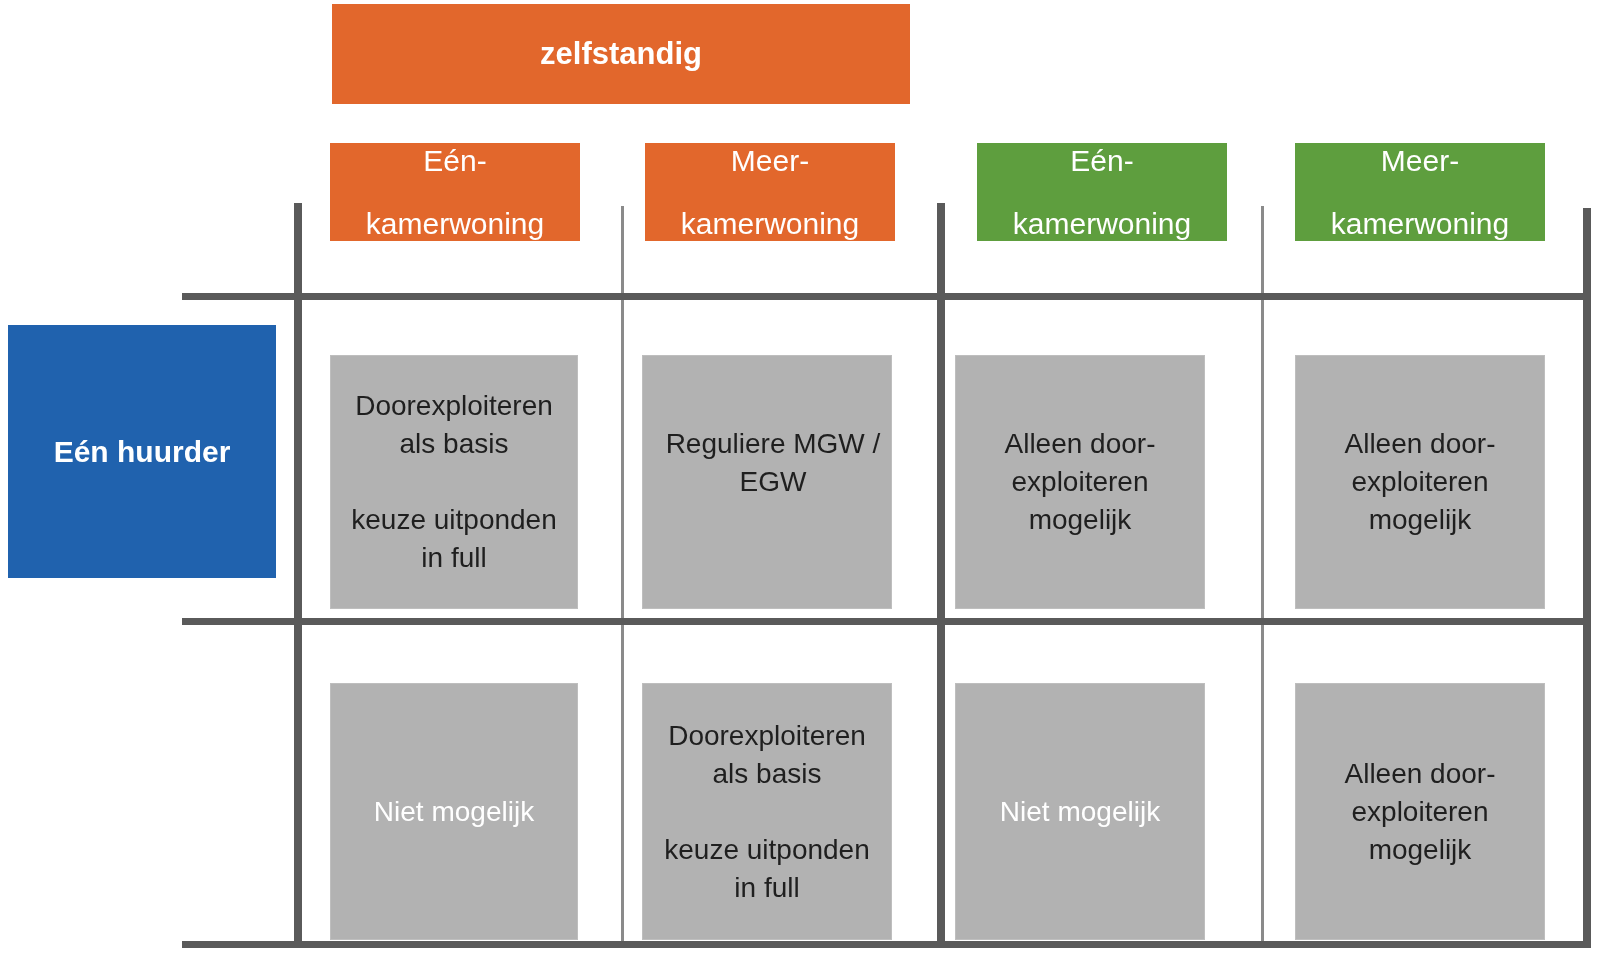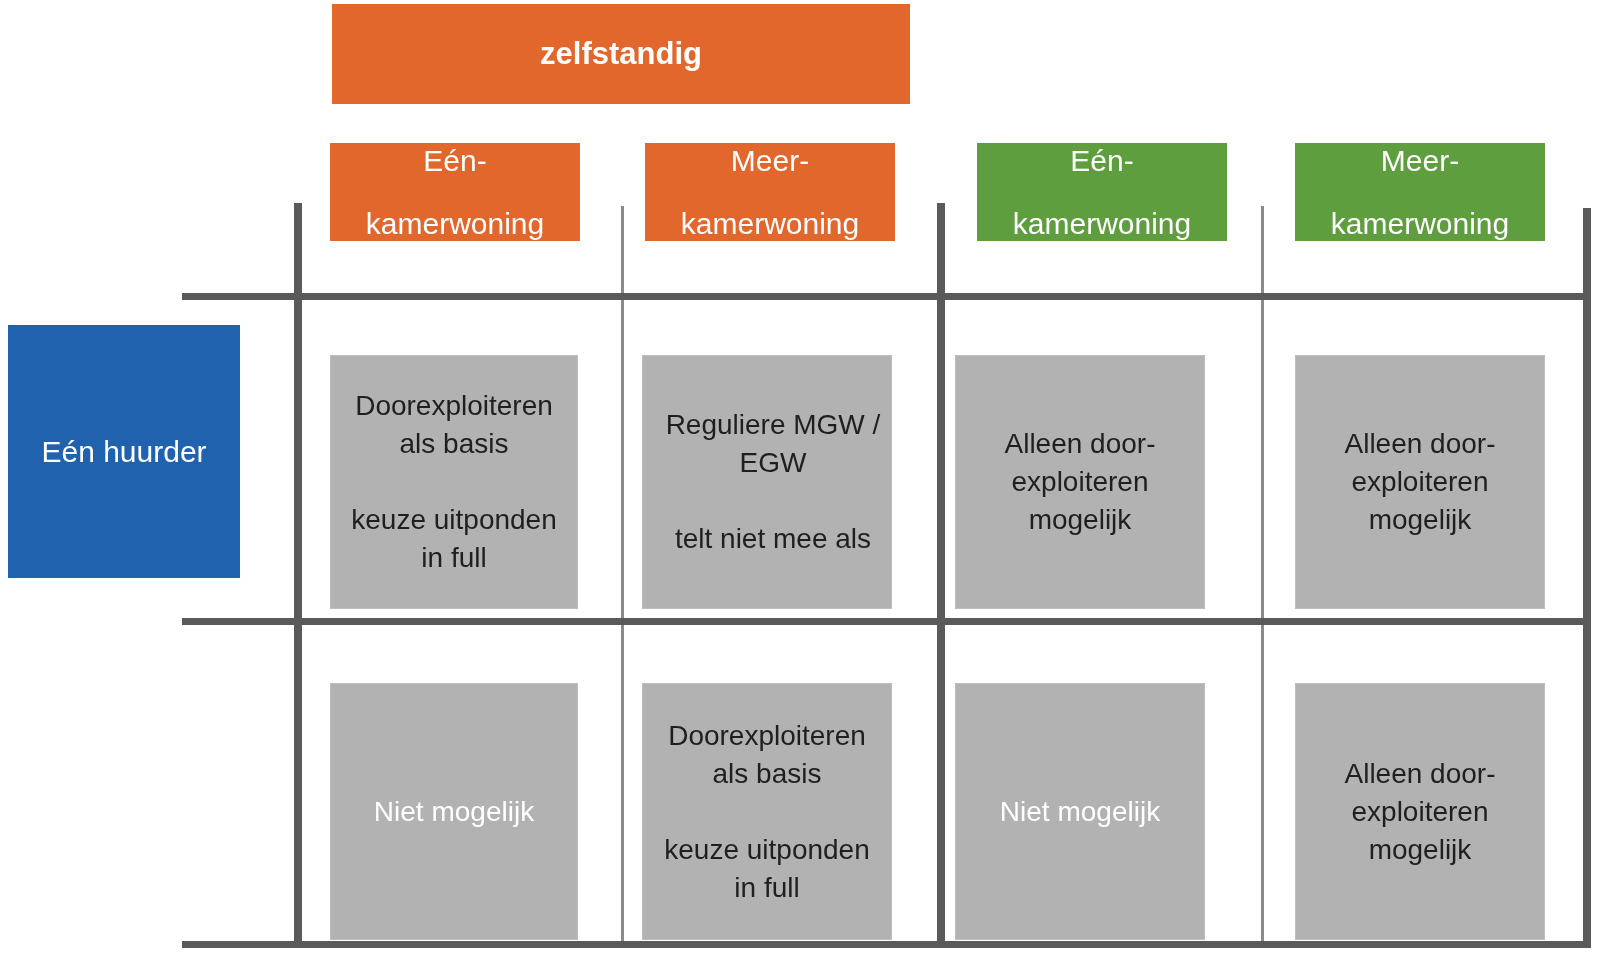--- a/index.html
+++ b/index.html
@@ -42,21 +42,21 @@
   .col0 { left: 330px;  width: 250px; }
   .col1 { left: 645px;  width: 250px; }
   .col2 { left: 977px;  width: 250px; }
   .col3 { left: 1295px; width: 250px; }
 
   
   .row-header {
     color: #ffffff;
     font-size: 30px;
     line-height: 42px;
-    left: 8px; width: 232px;
+    left: 8px; width: 268px; font-weight: bold;
   }
   .row-header.r0 { top: 325px; height: 253px; }
   .row-header.r1 { top: 664px; height: 240px; }
 
   
   .cell {
     font-size: 28px;
     line-height: 38px;
     border: 1px solid #bebebe;
     margin-top: 32px;
@@ -123,21 +123,20 @@
       <div class="line">Doorexploiteren</div>
       <div class="line">als basis</div>
       <div class="line">&nbsp;</div>
       <div class="line">keuze uitponden</div>
       <div class="line">in full</div>
     </div>
   <div class="box cell r0 c1" style="background-color: rgb(178, 178, 178); color: rgb(31, 31, 31); padding-left: 12px;">
       <div class="line">Reguliere MGW /</div>
       <div class="line">EGW</div>
       <div class="line">&nbsp;</div>
-      <div class="line">telt niet mee als</div>
     </div>
   <div class="box cell r0 c2" style="background-color: rgb(178, 178, 178); color: rgb(31, 31, 31);">
       <div class="line">Alleen door-</div>
       <div class="line">exploiteren</div>
       <div class="line">mogelijk</div>
     </div>
   <div class="box cell r0 c3" style="background-color: rgb(178, 178, 178); color: rgb(31, 31, 31);">
       <div class="line">Alleen door-</div>
       <div class="line">exploiteren</div>
       <div class="line">mogelijk</div>

